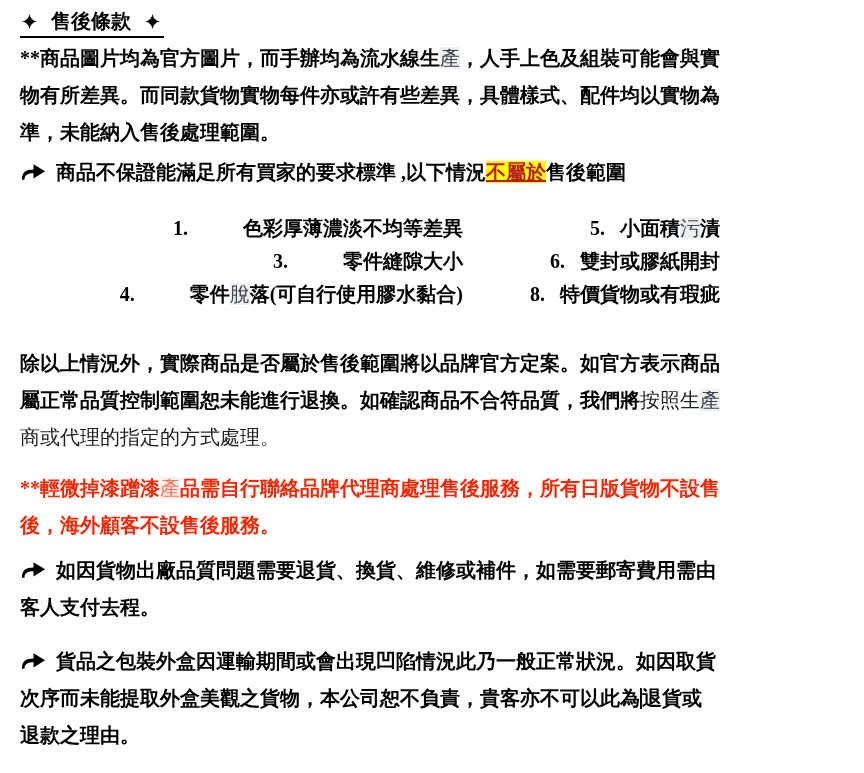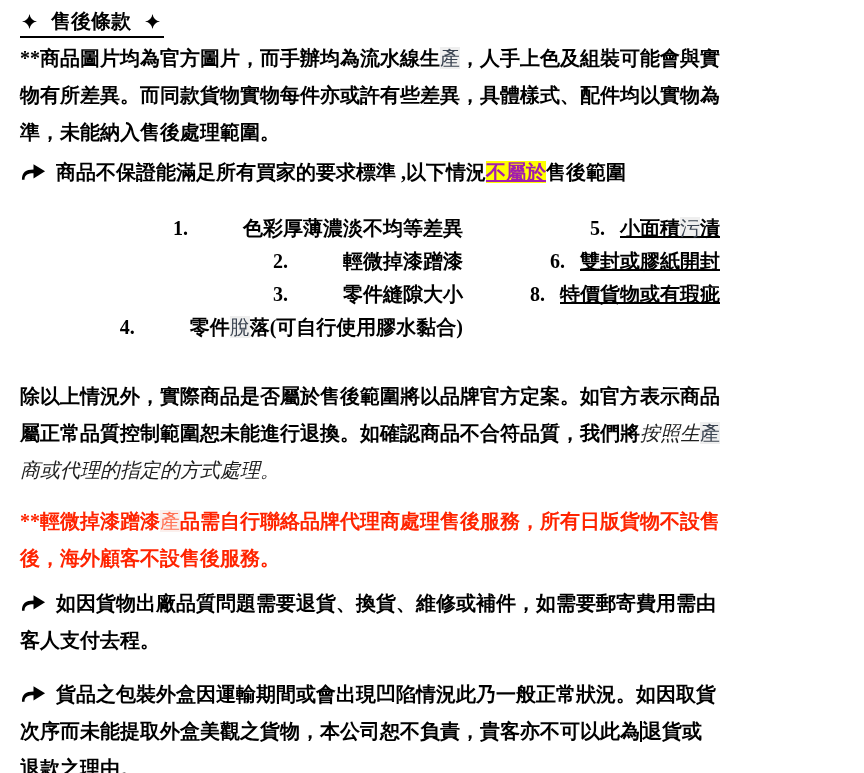--- a/index.html
+++ b/index.html
@@ -13,33 +13,33 @@
 
   .title { margin:0 0 2px 0; line-height:26px; }
   .title-inner { display:inline-block; border-bottom:2px solid #000; padding:0 4px 2px 2px; }
   .star { width:15px; height:15px; vertical-align:-1px; }
   .star-left { margin-right:9px; } .star-right { margin-left:9px; }
 
   .arrow { width:27px; height:18px; margin-right:9px; vertical-align:-2px; }
 
   .p-intro { margin-top:2px; }
   .p-not-covered { margin-top:3px; }
-  .hl { background:#ffff00; color:#a21caf; text-decoration:underline; }
+  .hl { background:#ffff00; color:#b91c1c; text-decoration:underline; }
 
   .list { display:flex; margin-top:21px; }
   .col { display:flex; flex-direction:column;align-items:flex-end; }
   .col-left { width:435px; padding-left:8px; }
-  .col-right { flex:1; padding-left:3px;text-decoration:underline; }
+  .col-right { flex:1; padding-left:3px; }
   .row { line-height:33px; white-space:nowrap; }
   .num { display:inline-block; }
   .col-left .num { width:70px; }
   .col-right .num { width:30px; }
 
   .p-deciding { margin-top:34px; }
-  .light { font-weight:normal; color:#1f1f1f;font-style:italic; }
+  .light { font-weight:normal; color:#1f1f1f; }
 
   .p-red { margin-top:14px; color:#ff2400; }
   .p-shipping { margin-top:8px; }
   .p-packaging { margin-top:17px; }
   .p-defect { margin-top:16px; }
 
   .fb { font-weight:normal; color:#3a4350; background:#efefef; }
   .fb-red { font-weight:normal; color:#ff7355; background:#fbf0ed; }
 
   .caret { display:inline-block; width:2px; height:21px; background:#000; vertical-align:-4px; }
@@ -63,21 +63,20 @@
 
   <p class="p-intro"><span>**商品圖片均為官方圖片，而手辦均為流水線生</span><span class="fb">產</span><span>，人手上色及組裝可能會與實物有所差異。而同款貨物實物每件亦或許有些差異，具體樣式、配件均以實物為準，未能納入售後處理範圍。</span></p>
 
   <p class="p-not-covered"><svg class="arrow" viewBox="0 0 20 14">
         <path d="M1 13 C1 7 4 5 10 5 L10 1 L19 6.5 L10 12 L10 8 C6 8 3 9 3 13 Z" fill="#000"></path>
       </svg><span>商品不保證能滿足所有買家的要求標準 ,以下情況</span><span class="hl">不屬於</span><span>售後範圍</span></p>
 
   <div class="list">
     <div class="col col-left">
       <div class="row"><span class="num">1.</span><span>色彩厚薄濃淡不均等差異</span><span class="fb"></span><span></span></div>
-      <div class="row"><span class="num">2.</span><span>輕微掉漆蹭漆</span><span class="fb"></span><span></span></div>
       <div class="row"><span class="num">3.</span><span>零件縫隙大小</span><span class="fb"></span><span></span></div>
       <div class="row"><span class="num">4.</span><span>零件</span><span class="fb">脫</span><span>落(可自行使用膠水黏合)</span></div>
     </div>
     <div class="col col-right">
       <div class="row"><span class="num">5.</span><span>小面積</span><span class="fb">污</span><span>漬</span></div>
       <div class="row"><span class="num">6.</span><span>雙封或膠紙開封</span><span class="fb"></span><span></span></div>
       <div class="row"><span class="num">8.</span><span>特價貨物或有瑕疵</span><span class="fb"></span><span></span></div>
     </div>
   </div>
 

